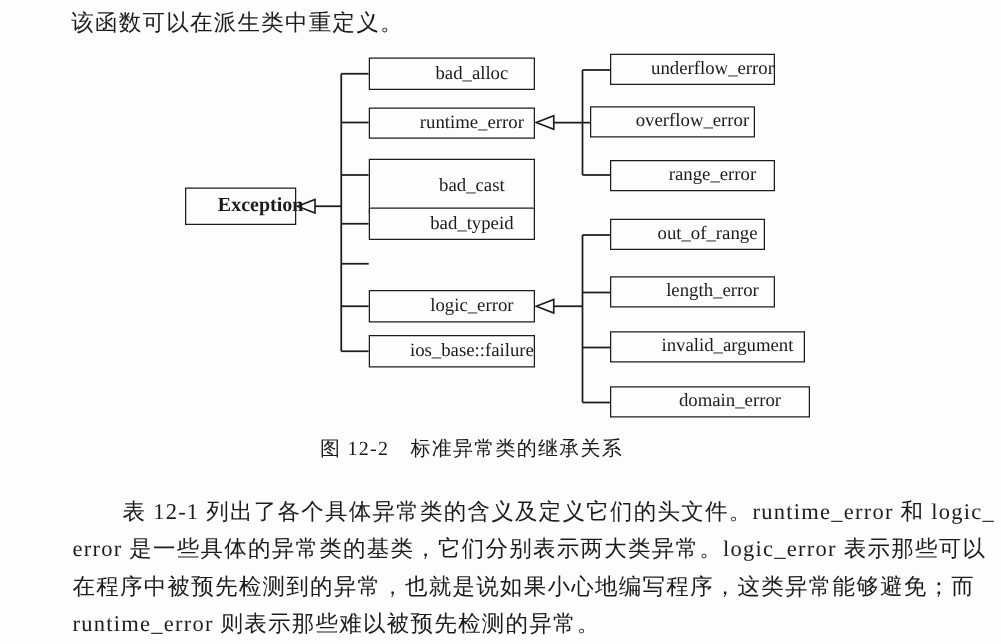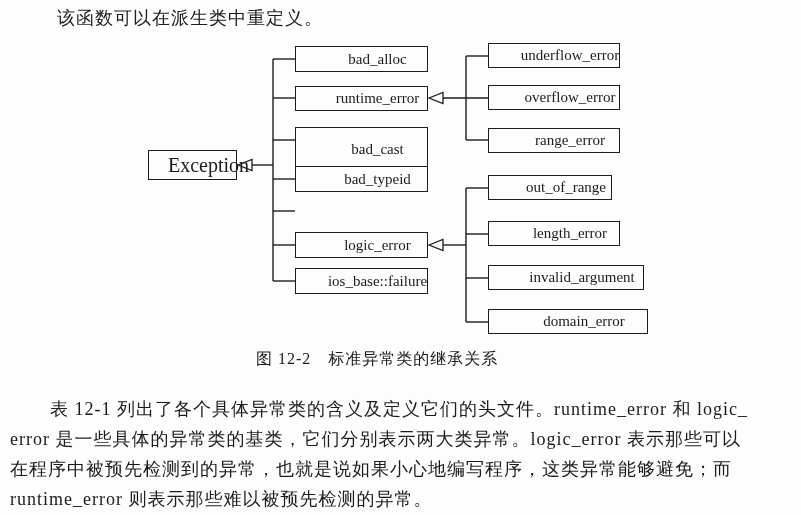--- a/index.html
+++ b/index.html
@@ -21,31 +21,31 @@
   .node{
     position:absolute;
     border:1.5px solid #1c1c1c;
     background:#fdfdfd;
     display:flex;align-items:center;justify-content:center;
     font-size:15px;
     box-sizing:border-box;
     white-space:nowrap;
     padding-left:32px;
   }
-  .node.root{font-size:20px;}
+  .node.root{font-size:16px;font-weight:bold;}
   .caption{
     left:256px;top:349px;
     font-size:16px;letter-spacing:1px;
     white-space:pre;
   }
   .bodytext{
     left:10px;top:394px;width:780px;
     font-size:18px;letter-spacing:1px;line-height:30px;
   }
-  .bodytext .line{white-space:pre;}
+  .bodytext .line{white-space:pre;margin-left:48px;}
   .bodytext .line.indent{padding-left:40px;}
   svg{position:absolute;left:0;top:0;}
 </style>
 </head>
 <body>
 
 <div class="abs intro">该函数可以在派生类中重定义。</div>
 
 <div class="abs diagram">
 
@@ -85,21 +85,21 @@
   <div class="node root" style="left:148px;top:150px;width:89px;height:30px">Exception</div>
 
   <div class="node" style="left:295px;top:46px;width:133px;height:26px">bad_alloc</div>
   <div class="node" style="left:295px;top:86px;width:133px;height:25px">runtime_error</div>
   <div class="node" style="left:295px;top:127px;width:133px;height:44px">bad_cast</div>
   <div class="node" style="left:295px;top:166px;width:133px;height:26px">bad_typeid</div>
   <div class="node" style="left:295px;top:232px;width:133px;height:26px">logic_error</div>
   <div class="node" style="left:295px;top:268px;width:133px;height:26px">ios_base::failure</div>
 
   <div class="node" style="left:488px;top:43px;width:132px;height:25px">underflow_error</div>
-  <div class="node" style="left:488px;top:85px;width:132px;height:25px">overflow_error</div>
+  <div class="node" style="left:472px;top:85px;width:132px;height:25px">overflow_error</div>
   <div class="node" style="left:488px;top:128px;width:132px;height:25px">range_error</div>
 
   <div class="node" style="left:488px;top:175px;width:124px;height:25px">out_of_range</div>
   <div class="node" style="left:488px;top:221px;width:132px;height:25px">length_error</div>
   <div class="node" style="left:488px;top:265px;width:156px;height:25px">invalid_argument</div>
   <div class="node" style="left:488px;top:309px;width:160px;height:25px">domain_error</div>
 </div>
 
 <div class="abs caption">图 12-2　标准异常类的继承关系</div>
 

